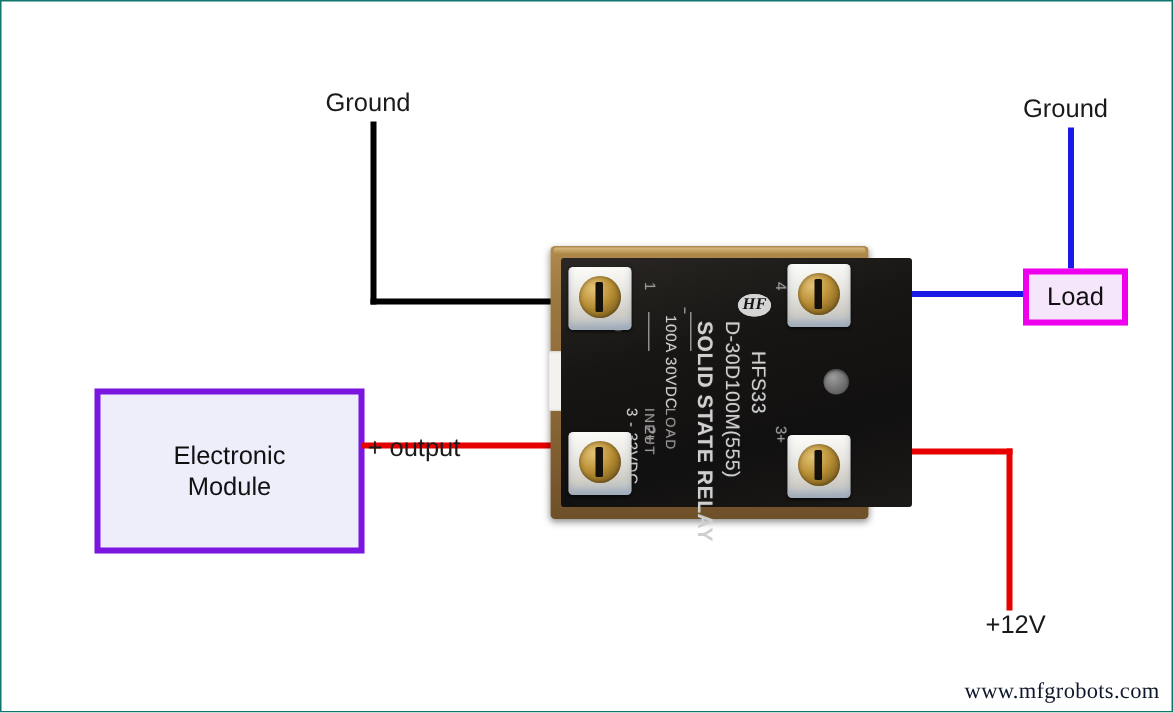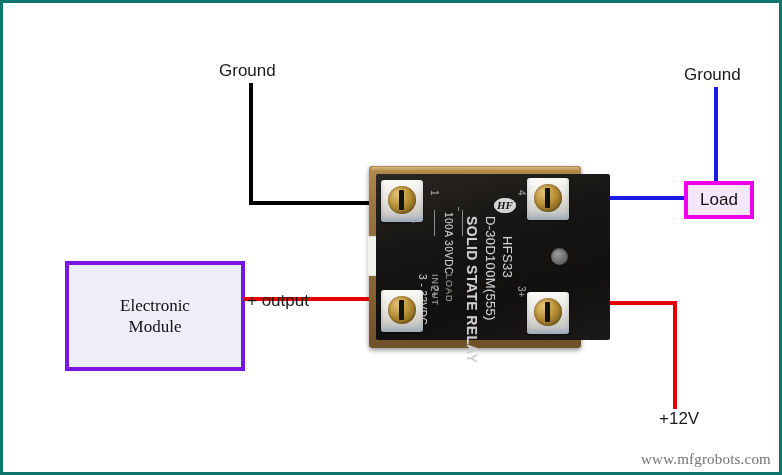--- a/index.html
+++ b/index.html
@@ -5,21 +5,21 @@
   html, body {
     margin: 0;
     padding: 0;
     background: #ffffff;
   }
   #canvas {
     position: relative;
     width: 782px;
     height: 475px;
     background: #ffffff;
-    border: 3px solid #0f766e;
+    border: 1px solid #0f766e;
     box-sizing: border-box;
     overflow: hidden;
     font-family: "Liberation Sans", sans-serif;
   }
 
   
   .wire-h, .wire-v {
     position: absolute;
   }
 
@@ -43,31 +43,30 @@
     text-align: center;
     font-family: "Liberation Sans", sans-serif;
     color: #111111;
   }
   #load-box {
     font-size: 17px;
   }
   #module-box {
     font-size: 17px;
     line-height: 21px;
-    font-family: Liberation Serif, serif;
   }
 
   
   #watermark {
     position: absolute;
     right: 8px;
     bottom: 4px;
     font-family: "Liberation Serif", serif;
     font-size: 15px;
-    color: #737373;
+    color: #0f172a;
     letter-spacing: 0.2px;
   }
 
   
   #relay {
     position: absolute;
     left: 366px;
     top: 163px;
     width: 212px;
     height: 182px;

